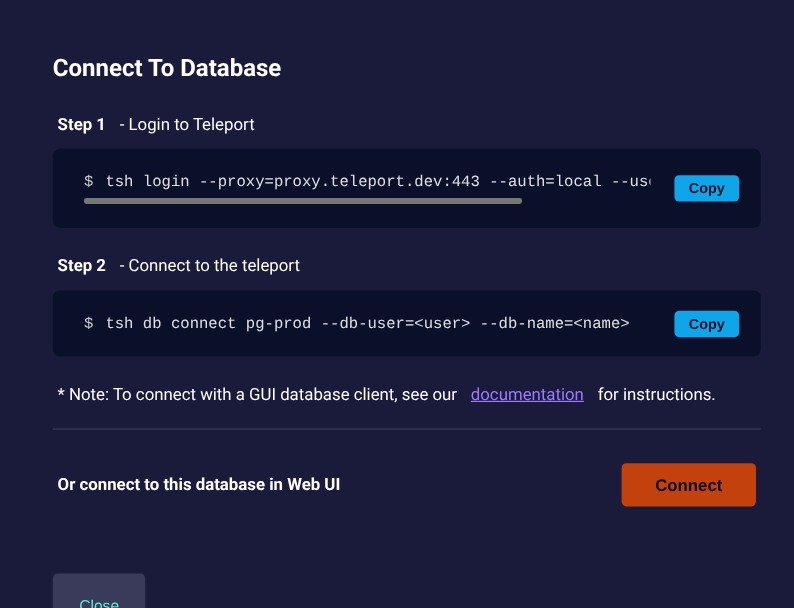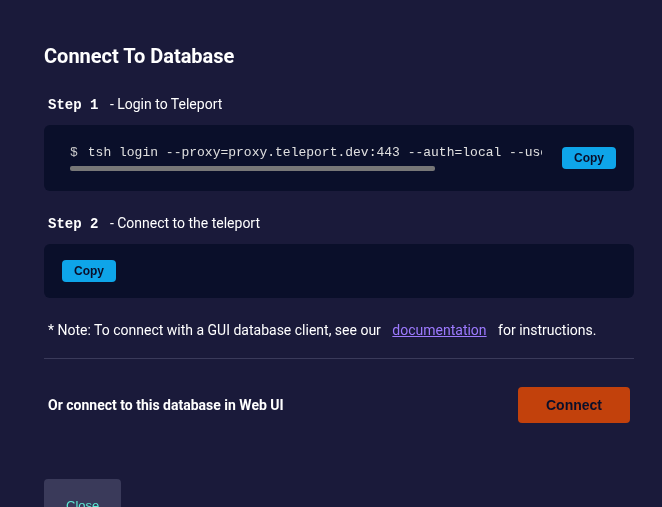--- a/index.html
+++ b/index.html
@@ -19,21 +19,20 @@
       font-size: 20px;
       font-weight: 700;
       margin-bottom: 28px;
     }
     .step-label {
       font-size: 14px;
       margin-bottom: 12px;
     }
     .step-label .bold {
       font-weight: 700;
-      font-family: Liberation Mono, monospace;
     }
     .step-label .normal {
       font-weight: 400;
     }
     .code-block {
       background: #0a0f2a;
       border-radius: 6px;
       padding: 12px 14px;
       margin-bottom: 24px;
       display: flex;
@@ -146,20 +145,25 @@
     </div>
   </div>
   <button class="copy-btn">Copy</button>
 </div>
 
 <div class="step-label">
   <span class="bold">Step 2</span><span class="normal"> - Connect to the teleport</span>
 </div>
 
 <div class="code-block">
+  <div class="code-content">
+    <div class="code-line">
+      <span class="prompt">$</span><span>tsh db connect pg-prod --db-user=&lt;user&gt; --db-name=&lt;name&gt;</span>
+    </div>
+  </div>
   <button class="copy-btn">Copy</button>
 </div>
 
 <p class="note">
   <span>* Note: To connect with a GUI database client, see our </span><a href="#">documentation</a><span> for instructions.</span>
 </p>
 
 <hr class="divider">
 
 <div class="webui-row">

